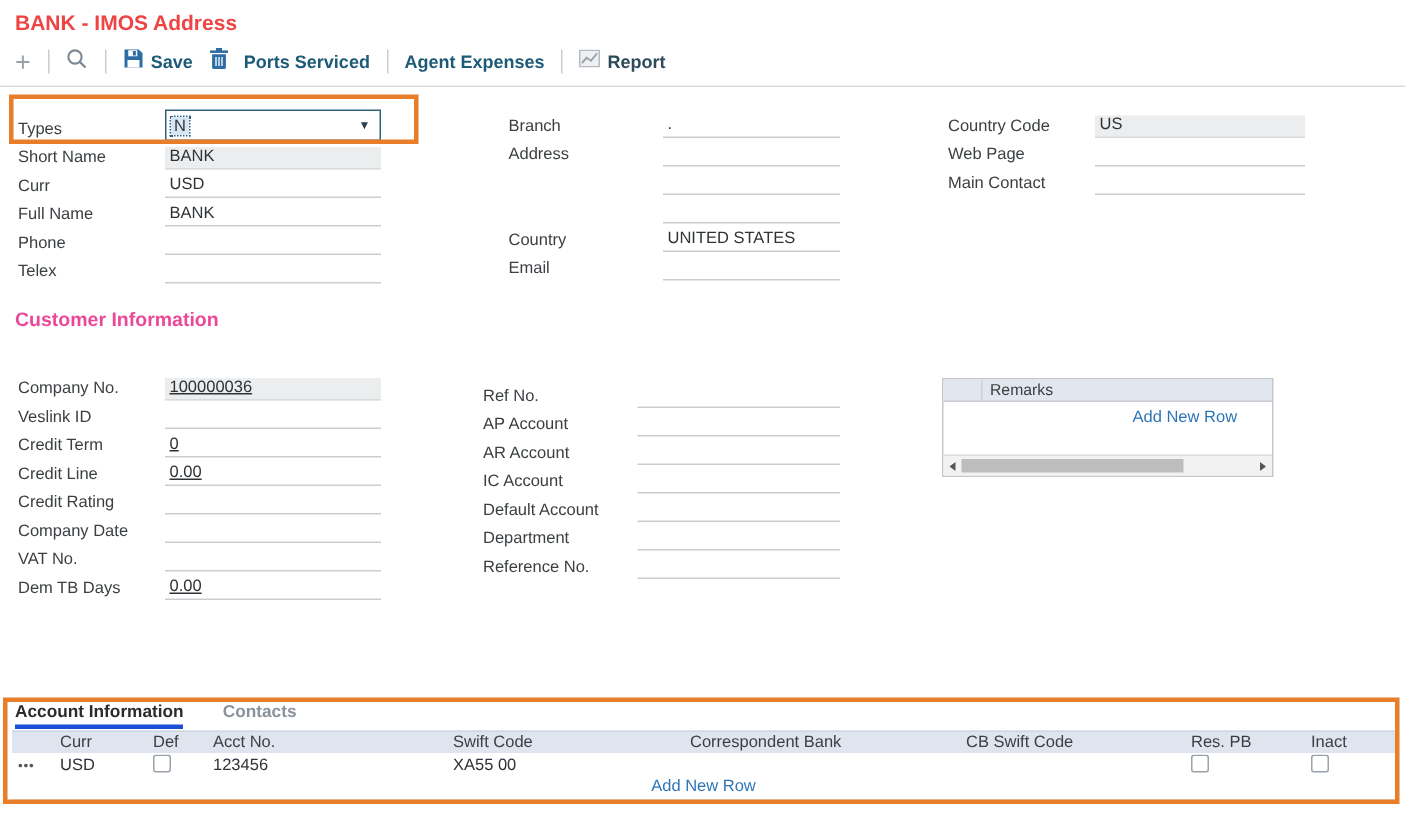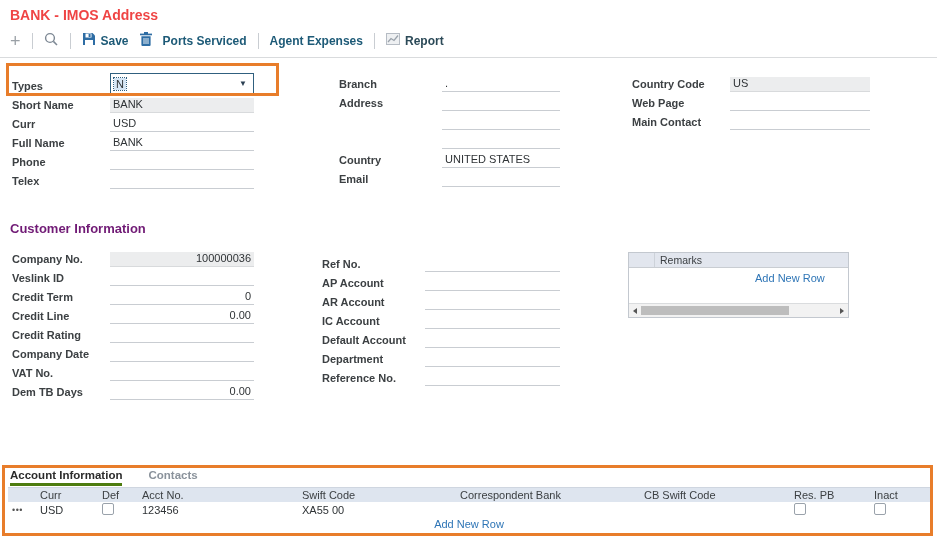--- a/index.html
+++ b/index.html
@@ -11,38 +11,38 @@
   .toolbar { position:absolute; left:10px; top:29px; height:23px; display:flex; align-items:center; gap:11px; font-size:12px; font-weight:bold; color:#1D5A77; }
   .titem { display:flex; align-items:center; gap:5px; cursor:pointer; white-space:nowrap; }
   .tsep { width:1px; height:16px; background:#c9cdd2; }
   .plus { font-size:18px; font-weight:400; color:#9AA0A6; line-height:16px; }
   .report-text { color:#2c4a58; }
 
   .topline { position:absolute; left:0; top:57px; width:937px; height:1px; background:#d9dbdd; }
 
   .col { position:absolute; }
   .frow { display:flex; align-items:flex-end; height:19px; font-size:11px; }
-  .flabel { color:#3c4043; flex:none; padding-bottom:2px;font-weight:bold; }
+  .flabel { color:#3c4043; flex:none; padding-bottom:2px; }
   .fval { flex:1; border-bottom:1px solid #c9cdd2; padding:0 3px 2px 3px; min-height:15px; white-space:nowrap; overflow:hidden; }
   .ro { background:#ECEDEE; border-bottom:1px solid #d8dadc; }
-  .num { text-align:right; }
+  .num { text-align:left;text-decoration:underline; }
 
   #col-left { left:12px; top:68px; width:242px; }
   #col-left .flabel { width:98px; }
   #col-mid { left:322px; top:73px; width:238px; }
   #col-mid .flabel { width:103px;margin-left:17px; }
   #col-right { left:632px; top:73px; width:238px; }
   #col-right .flabel { width:98px; }
 
   .dd-row { height:26px; }
   .dropdown { flex:1; border:1px solid #30607F; height:21px; background:#fff; display:flex; align-items:center; justify-content:space-between; padding:0 6px 0 3px; cursor:pointer; }
   .dd-val { background:#D6E6F5; outline:1px dotted #30607F; padding:0 2px; font-size:11px; }
   .caret { font-size:8px; color:#2B3F52; }
 
-  .sec-heading { position:absolute; left:10px; top:221px; font-size:13px; font-weight:bold; color:#701a75; }
+  .sec-heading { position:absolute; left:10px; top:205px; font-size:13px; font-weight:bold; color:#ec4899; }
 
   #cust-left { left:12px; top:248px; width:242px; }
   #cust-left .flabel { width:98px; }
   #cust-mid { left:322px; top:253px; width:238px; }
   #cust-mid .flabel { width:103px; }
 
   
   .remarks { position:absolute; left:628px; top:252px; width:221px; height:66px; border:1px solid #c3c8cf; display:flex; flex-direction:column; background:#fff; }
   .rem-head { height:15px; background:#E2E6EE; border-bottom:1px solid #c9cdd2; display:flex; align-items:center; font-size:10.5px; color:#3c4043; }
   .rem-handle-col { width:26px; height:100%; border-right:1px solid #cdd2d9; }
@@ -56,21 +56,21 @@
   .thumb { position:absolute; left:12px; top:2px; width:148px; height:9px; background:#BDBDBD; }
 
   
   .annotation { position:absolute; border:3px solid #E87D2A; pointer-events:none; z-index:60; background:transparent; }
   #ann-types { left:6px; top:63px; width:273px; height:33px; }
   #ann-bottom { left:2px; top:465px; width:931px; height:71px; }
 
   
   .tabs { position:absolute; left:10px; top:469px; display:flex; gap:26px; font-size:11.5px; font-weight:bold; }
   .tab { cursor:pointer; padding-bottom:2px; }
-  .tab-active { color:#2b2b2b; border-bottom:3px solid #4d7c0f; }
+  .tab-active { color:#2b2b2b; border-bottom:3px solid #1d4ed8; }
   .tab-inactive { color:#8A929B; }
 
   .grid { position:absolute; left:8px; top:487px; width:922px; font-size:11px; border-bottom:1px solid #dadcde; background:#fff; }
   .trow { display:flex; align-items:center; height:16px; }
   .thead { background:#DEE5EF; height:15px; color:#3c4043; border-top:1px solid #cfd6e0; }
   .cell { padding:0 4px; white-space:nowrap; overflow:hidden; flex:none; }
   .c0{width:28px;} .c1{width:62px;} .c2{width:40px;} .c3{width:160px;} .c4{width:158px;}
   .c5{width:184px;} .c6{width:150px;} .c7{width:80px;} .c8{flex:1;}
   .cb { width:12px; height:12px; border:1px solid #9aa2ab; border-radius:2px; background:#fff; display:inline-block; cursor:pointer; }
   .dots { color:#555; font-size:9px; letter-spacing:0.5px; cursor:pointer; }

